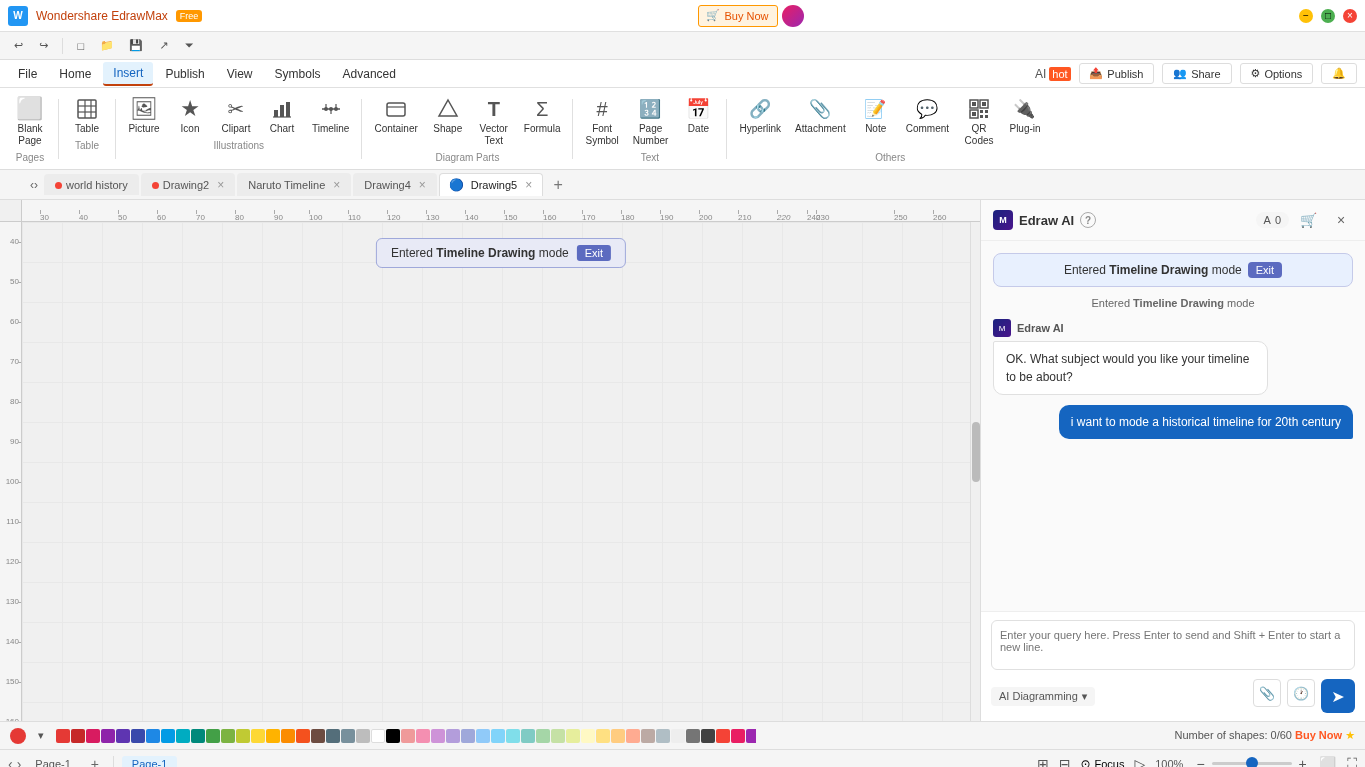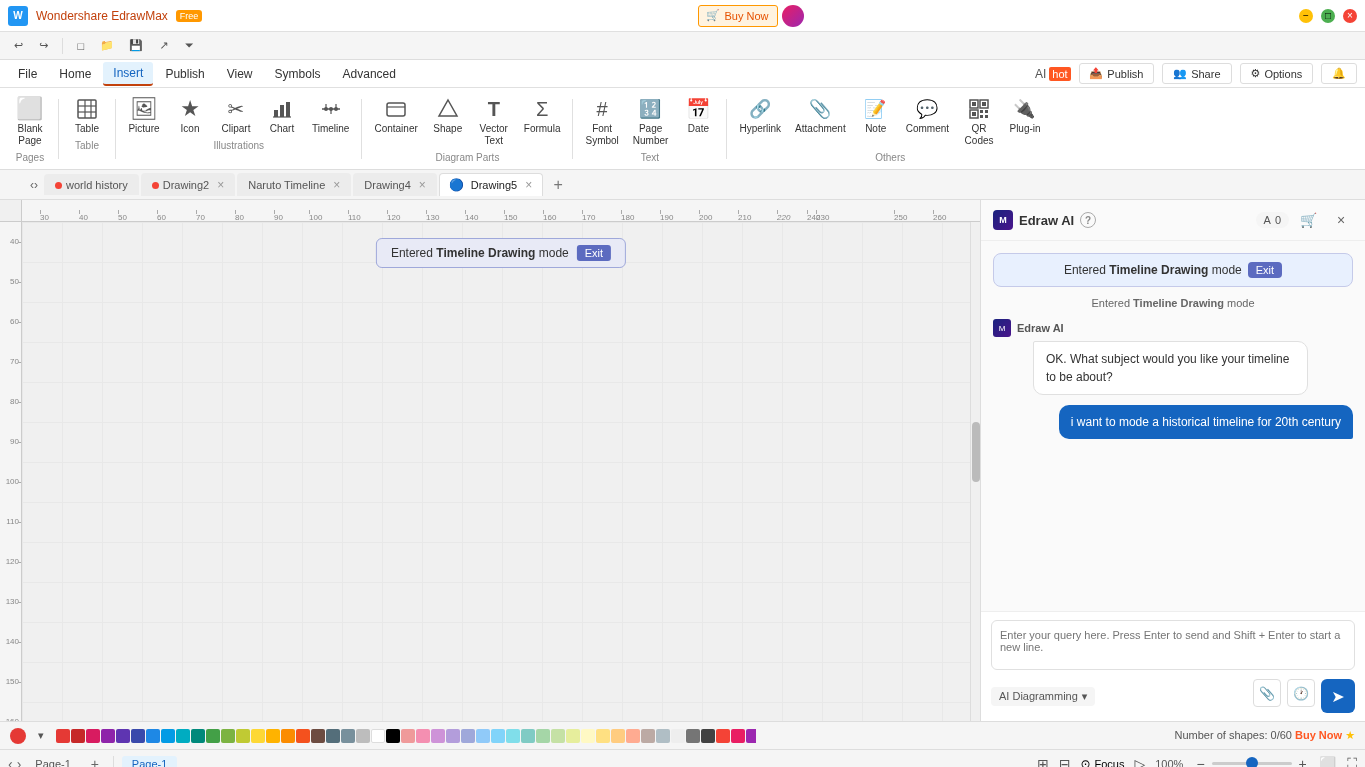--- a/index.html
+++ b/index.html
@@ -109,21 +109,21 @@
     .ai-panel-title { display: flex; align-items: center; gap: 6px; font-size: 13px; font-weight: 600; color: #333; }
     .ai-logo { width: 20px; height: 20px; background: linear-gradient(135deg, #1a237e, #4a148c); border-radius: 4px; display: flex; align-items: center; justify-content: center; font-size: 9px; color: #fff; font-weight: bold; }
     .ai-panel-actions { display: flex; align-items: center; gap: 8px; }
     .ai-counter { background: #f5f5f5; border-radius: 10px; padding: 2px 8px; font-size: 11px; color: #555; display: flex; align-items: center; gap: 4px; }
     .ai-panel-btn { width: 24px; height: 24px; display: flex; align-items: center; justify-content: center; cursor: pointer; color: #666; font-size: 14px; }
 
     
     .chat-area { flex: 1; overflow-y: auto; padding: 12px; display: flex; flex-direction: column; gap: 10px; background: #fafafa; }
     .chat-bubble { max-width: 85%; padding: 8px 12px; border-radius: 10px; font-size: 12px; line-height: 1.5; }
     .chat-bubble.user { align-self: flex-end; background: #1565c0; color: #fff; border-radius: 10px 10px 2px 10px; }
-    .chat-bubble.assistant { align-self: flex-start; background: #fff; color: #333; border: 1px solid #e0e0e0; border-radius: 2px 10px 10px 10px; margin-left: 40px; }
+    .chat-bubble.assistant { align-self: flex-start; background: #fff; color: #333; border: 1px solid #e0e0e0; border-radius: 2px 10px 10px 10px; }
     .chat-notification {
       background: #e8f0fe; border: 1px solid #c5cae9; border-radius: 8px;
       padding: 8px 14px; font-size: 12px; color: #333; text-align: center;
       display: flex; align-items: center; justify-content: center; gap: 6px;
     }
     .chat-notification .exit-btn { background: #5c6bc0; color: #fff; border: none; border-radius: 4px; padding: 2px 8px; font-size: 11px; cursor: pointer; }
     .chat-notification-small { font-size: 11px; color: #666; text-align: center; }
 
     .ai-message-header { display: flex; align-items: center; gap: 6px; margin-bottom: 4px; }
     .ai-message-logo { width: 18px; height: 18px; background: linear-gradient(135deg, #1a237e, #4a148c); border-radius: 3px; display: flex; align-items: center; justify-content: center; font-size: 8px; color: #fff; }

